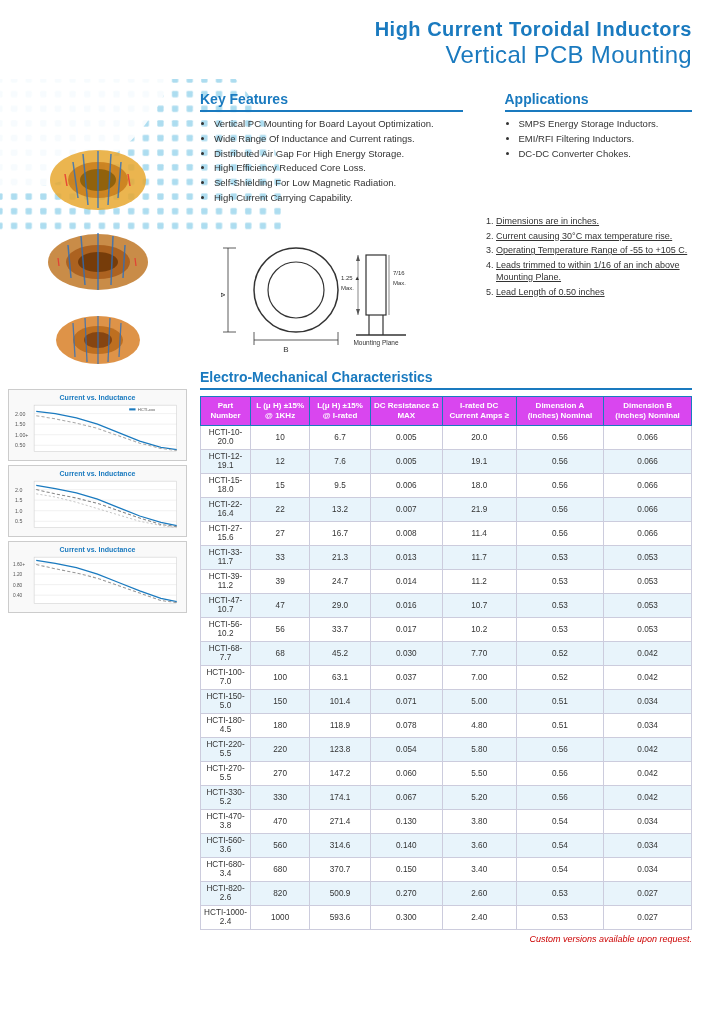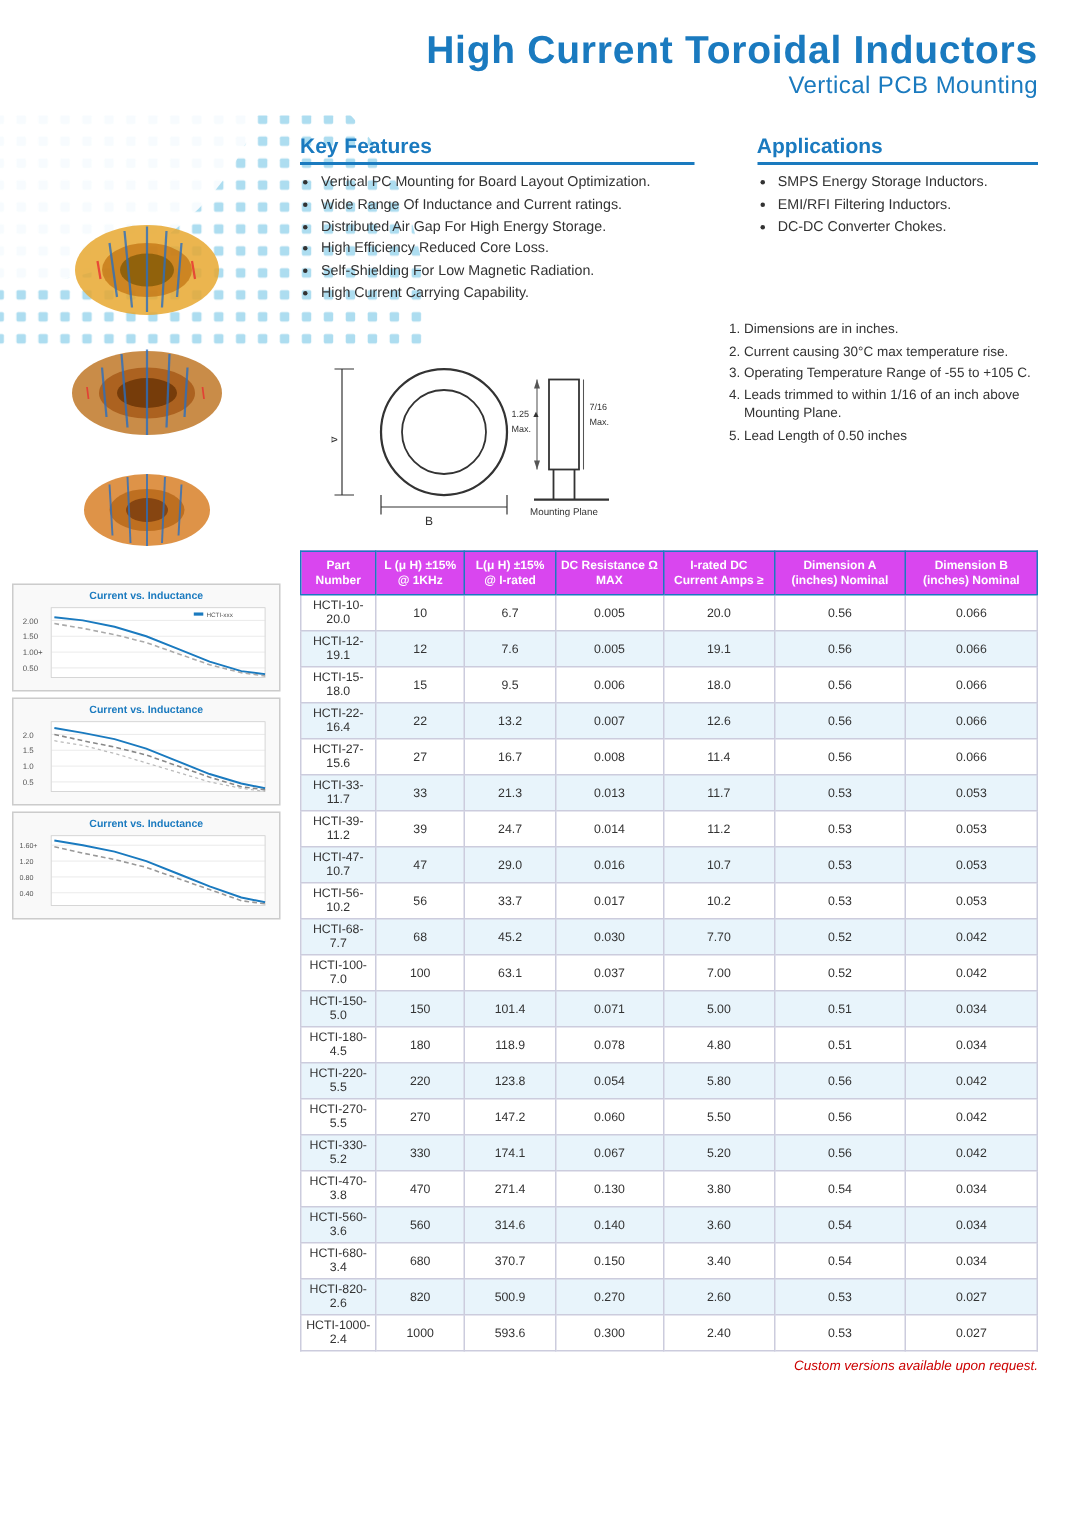--- a/index.html
+++ b/index.html
@@ -22,27 +22,27 @@
     }
 
     
     .header {
       background: #fff;
       text-align: right;
       padding: 18px 28px 10px 0;
       position: relative;
     }
     .header h1 {
-      font-size: 26px;
+      font-size: 20px;
       font-weight: bold;
       color: #1a7abf;
       letter-spacing: 0.5px;
     }
     .header h2 {
-      font-size: 16px;
+      font-size: 24px;
       color: #1a7abf;
       font-weight: normal;
       letter-spacing: 0.3px;
     }
 
     
     .features-section {
       display: flex;
       padding: 8px 28px 0 200px;
       gap: 42px;
@@ -99,20 +99,21 @@
       font-size: 14px;
     }
     .notes-col ol {
       padding-left: 14px;
     }
     .notes-col ol li {
       font-size: 9px;
       color: #333;
       margin-bottom: 2.5px;
       line-height: 1.35;
+      text-decoration: underline;
     }
 
     
     .left-col {
       position: absolute;
       left: 0;
       top: 130px;
       width: 195px;
     }
 
@@ -426,20 +427,21 @@
         <li>Dimensions are in inches.</li>
         <li>Current causing 30°C max temperature rise.</li>
         <li>Operating Temperature Range of -55 to +105 C.</li>
         <li>Leads trimmed to within 1/16 of an inch above Mounting Plane.</li>
         <li>Lead Length of 0.50 inches</li>
       </ol>
     </div>
   </div>
 
   <div class="table-section">
+    <div class="table-section-title">Electro-Mechanical Characteristics</div>
     <table class="data-table">
       <thead>
         <tr>
           <th>Part Number</th>
           <th>L (μ H) ±15% @ 1KHz</th>
           <th>L(μ H) ±15% @ I-rated</th>
           <th>DC Resistance Ω MAX</th>
           <th>I-rated DC Current Amps ≥</th>
           <th>Dimension A (inches) Nominal</th>
           <th>Dimension B (inches) Nominal</th>
@@ -471,21 +473,21 @@
             <td>0.006</td>
             <td>18.0</td>
             <td>0.56</td>
             <td>0.066</td>
           </tr>
           <tr>
             <td>HCTI-22-16.4</td>
             <td>22</td>
             <td>13.2</td>
             <td>0.007</td>
-            <td>12.6</td>
+            <td>21.9</td>
             <td>0.56</td>
             <td>0.066</td>
           </tr>
           <tr>
             <td>HCTI-27-15.6</td>
             <td>27</td>
             <td>16.7</td>
             <td>0.008</td>
             <td>11.4</td>
             <td>0.56</td>

